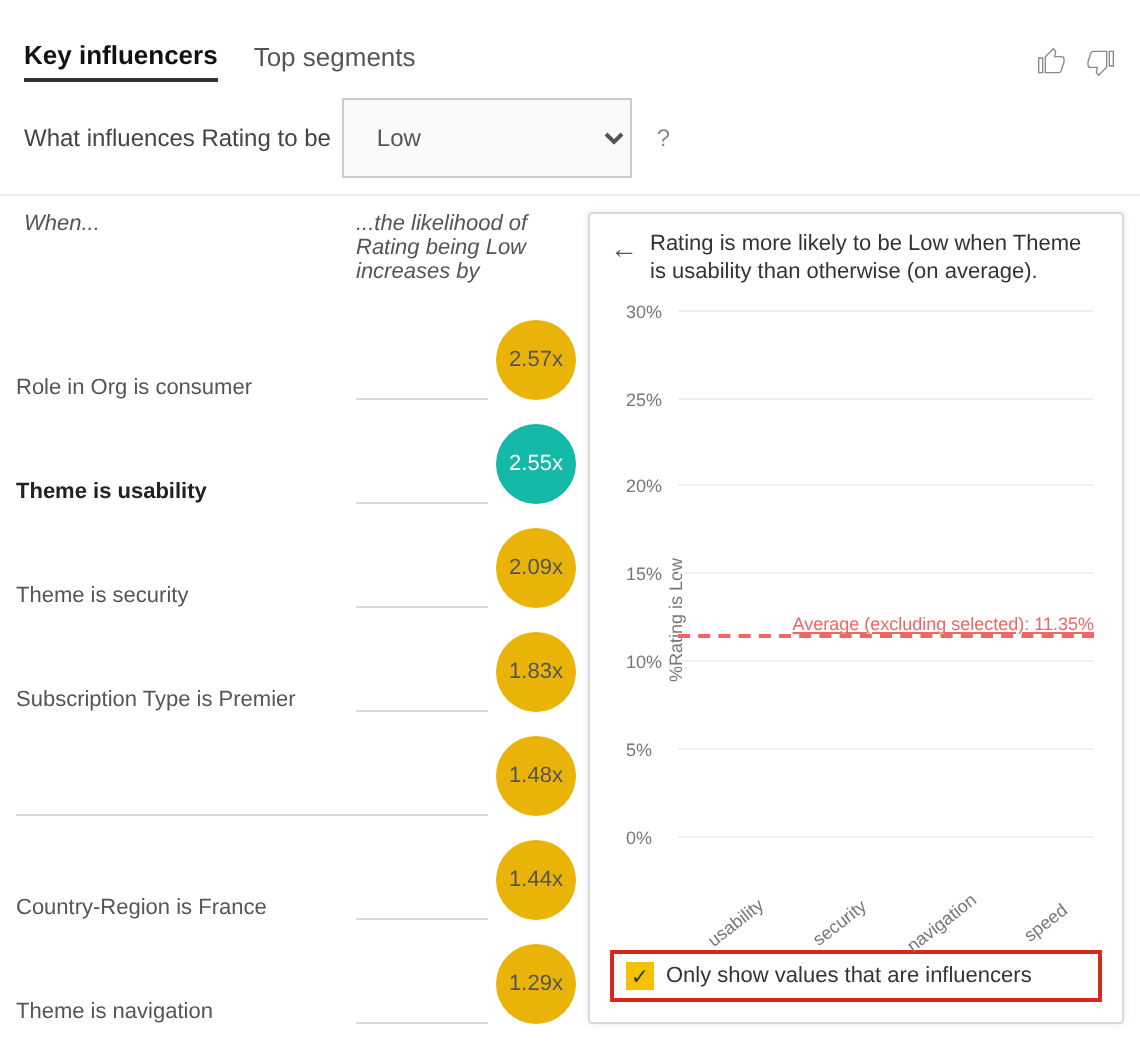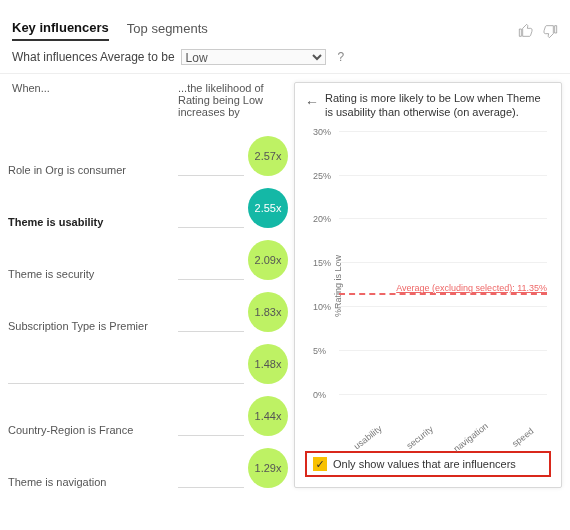--- a/index.html
+++ b/index.html
@@ -8,39 +8,39 @@
 
   
   .header { display: flex; align-items: center; padding: 20px 12px 0 12px; }
   .tab { font-size: 13px; color: #555; margin-right: 18px; cursor: pointer; padding-bottom: 4px; }
   .tab.active { color: #111; font-weight: 600; border-bottom: 2px solid #333; }
   .feedback { margin-left: auto; display: flex; gap: 8px; color: #888; }
   .thumb { width: 16px; height: 16px; cursor: pointer; stroke:#888; fill:none; }
 
   
   .sub { padding: 8px 12px; display: flex; align-items: center; gap: 6px; font-size: 12px; color: #444; }
-  .sub select { width: 145px; height: 16px; border: 1px solid #ccc; background: #fafafa; font-size: 12px; color:#555;}
+  .sub select { width: 145px; height: 40px; border: 1px solid #ccc; background: #fafafa; font-size: 12px; color:#555;padding-left:12px;}
   .qmark { color: #888; margin-left: 6px; }
 
   .divider { border-bottom: 1px solid #eee; }
 
   
   .body { display: flex; padding: 8px; gap:6px;}
 
   
   .left { width: 280px; }
-  .colheads { display: flex; font-size: 11px; color: #555; }
+  .colheads { display: flex; font-size: 11px; color: #555; font-style: italic; }
   .colheads .c1 { width: 170px; padding-left: 4px;}
   .colheads .c2 { flex:1; }
 
   .rows { margin-top: 6px; position: relative; }
   .row { display: flex; align-items: flex-end; height: 52px; }
   .row .lbl { width: 170px; font-size: 11px; color: #555; }
   .row .line { flex:1; height: 1px; background: #d8d8d8; }
-  .row .bubble { width: 40px; height: 40px; border-radius: 50%; background: #bef264; color: #555; font-size: 11px; display: flex; align-items:center; justify-content:center; margin-left:4px;}
+  .row .bubble { width: 40px; height: 40px; border-radius: 50%; background: #eab308; color: #555; font-size: 11px; display: flex; align-items:center; justify-content:center; margin-left:4px;}
   .row.selected .lbl { font-weight: 700; color: #222; }
   .row.selected .bubble { background: #14b8a6; color: #fff; }
 
   
   .right { flex:1; border: 1px solid #d8d8d8; border-radius: 2px; padding: 8px 10px 10px 10px; display:flex; flex-direction:column; box-shadow:0 0 4px rgba(0,0,0,0.08);}
   .chart-title { display:flex; gap:6px; font-size:11px; color:#333; line-height:1.3;}
   .chart-title .arrow { flex:0 0 auto; font-size:14px; color:#555; cursor:pointer;}
 
   .chart-area { position:relative; flex:1; margin-top:8px;}
   .yaxis-label { position:absolute; left:2px; top:50%; transform: translateY(-50%) rotate(-90deg); transform-origin:center; font-size:9px; color:#777;}
@@ -70,21 +70,21 @@
       <svg class="thumb" viewBox="0 0 24 24">
           <path d="M2 20h3V9H2v11zm19-10c0-1-.9-2-2-2h-5l.7-3.4c.1-.3 0-.7-.2-1L13 2l-6 6v12h10c.8 0 1.5-.5 1.8-1.2l2-6c.1-.3.2-.5.2-.8v-2z"></path>
         </svg>
       <svg class="thumb" viewBox="0 0 24 24">
           <path d="M22 4h-3v11h3V4zM3 14c0 1 .9 2 2 2h5l-.7 3.4c-.1.3 0 .7.2 1L11 22l6-6V4H7c-.8 0-1.5.5-1.8 1.2l-2 6c-.1.3-.2.5-.2.8v2z"></path>
         </svg>
     </div>
   </div>
 
   <div class="sub">
-    <span>What influences Average to be</span>
+    <span>What influences Rating to be</span>
     <select>
       <option>Low</option>
     </select>
     <span class="qmark">?</span>
   </div>
 
   <div class="divider"></div>
 
   <div class="body">
     <div class="left">

